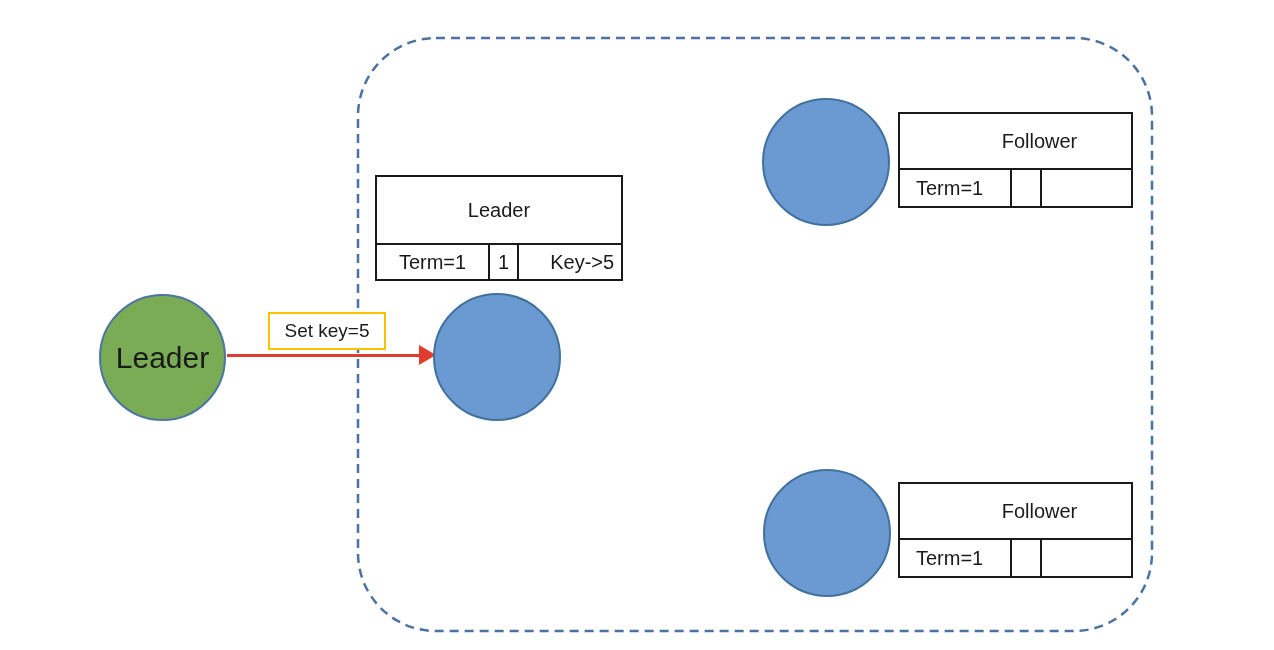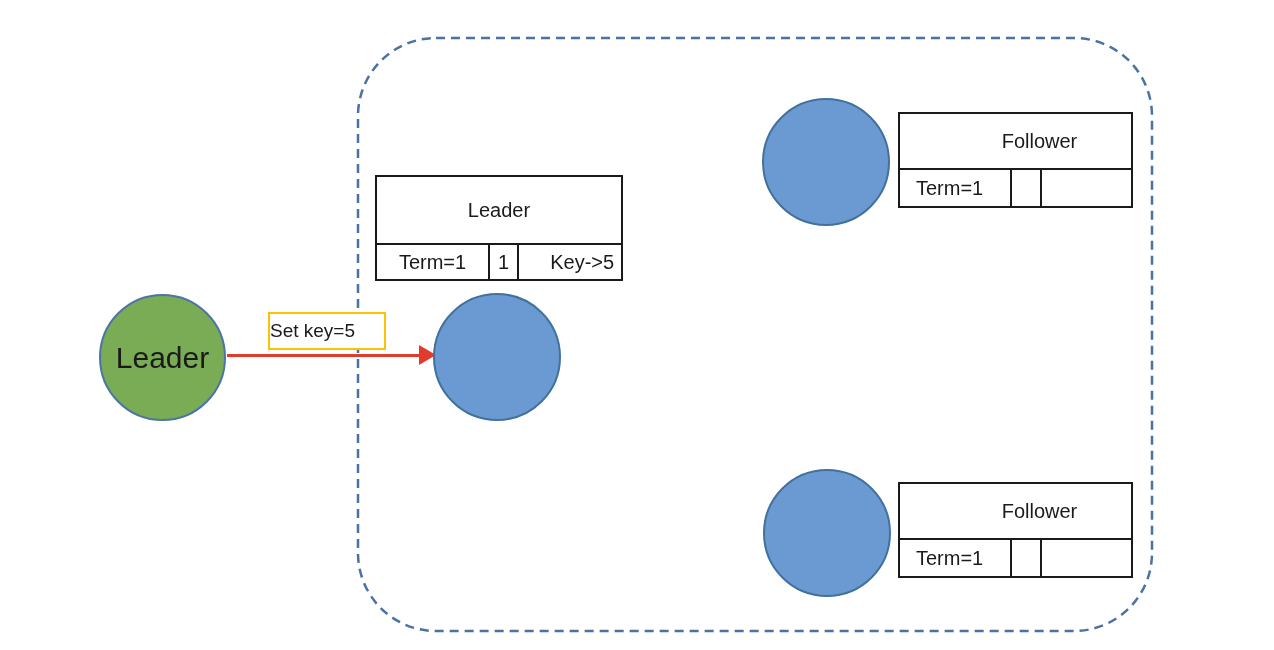--- a/index.html
+++ b/index.html
@@ -85,21 +85,21 @@
     position: absolute;
     left: 268px;
     top: 312px;
     width: 118px;
     height: 38px;
     box-sizing: border-box;
     border: 2px solid var(--label-orange-border, #FFC000);
     background: #ffffff;
     display: flex;
     align-items: center;
-    justify-content: flex-start;
+    justify-content: center;
     font-size: 19px;
   }
 
   
   .state-table {
     position: absolute;
     box-sizing: border-box;
     border: 2px solid var(--table-border, #1a1a1a);
     background: #ffffff;
     font-size: 20px;

